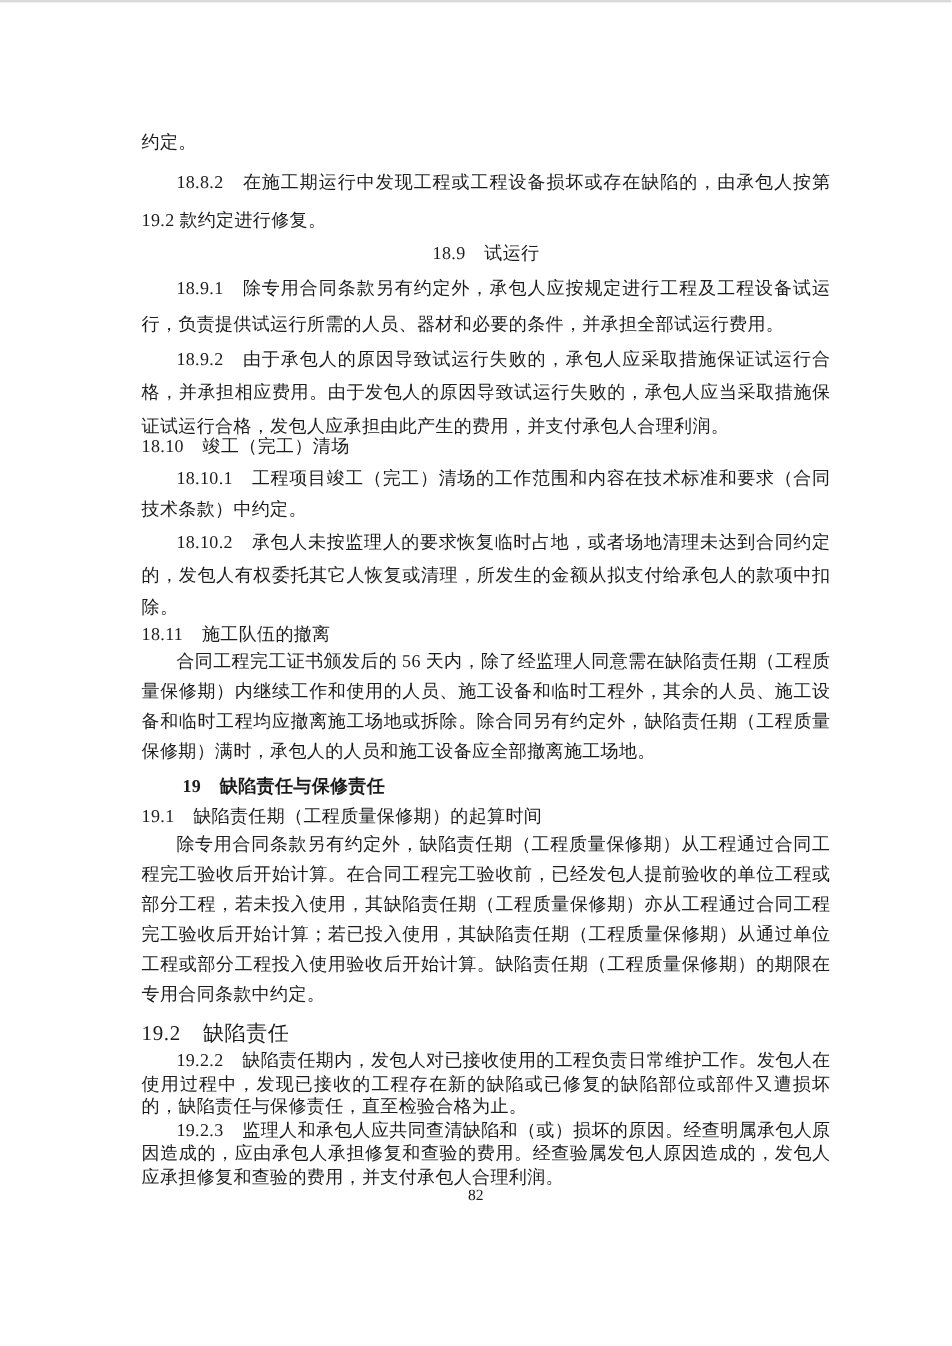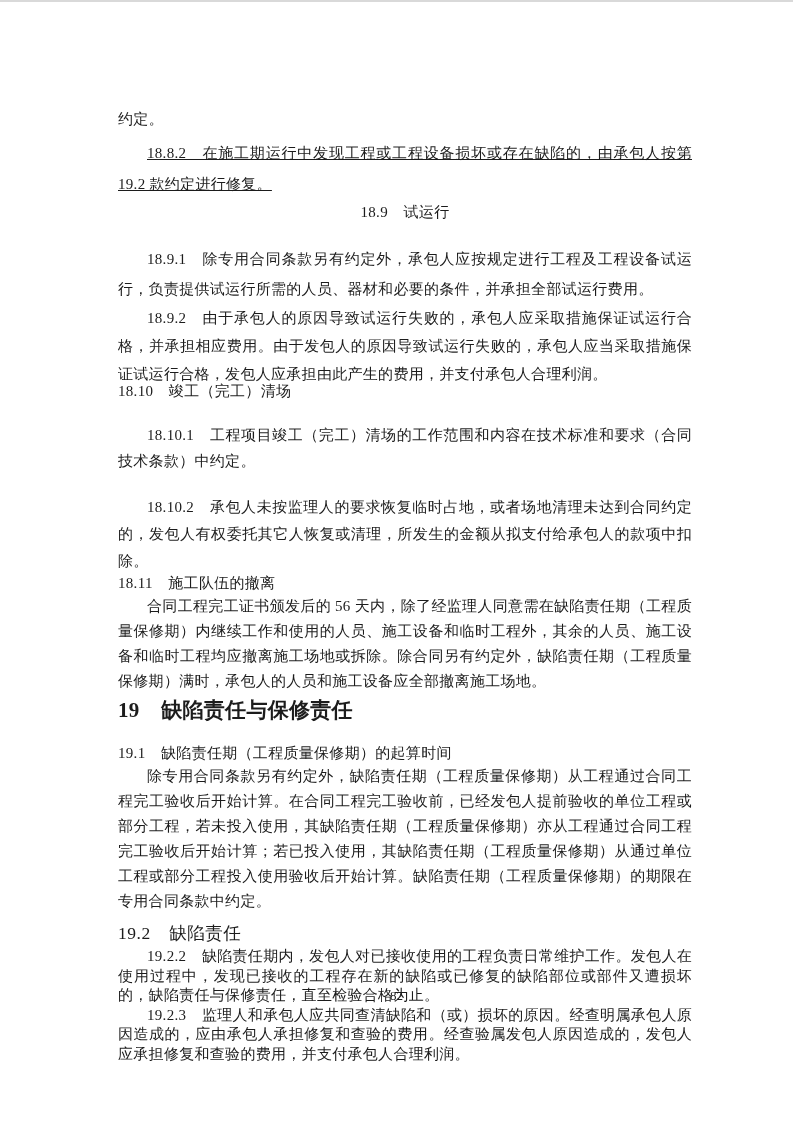--- a/index.html
+++ b/index.html
@@ -18,48 +18,49 @@
     border-top: 2px solid #d9d9d9;
     padding: 104px 101px 16px 118px;
     position: relative;
   }
   .blk {
     font-size: 15px;
     text-align: justify;
     letter-spacing: 0.3px;
   }
   .indent { text-indent: 29px; }
-  .lh31 { line-height: 31px; text-decoration: underline; }
+  .lh31 { line-height: 31px; }
   .lh30 { line-height: 30px; }
   .lh28 { line-height: 28px; }
   .lh27 { line-height: 27px; font-family: Liberation Serif, serif; }
   .lh26 { line-height: 26px; }
   .lh25 { line-height: 25px; }
   .lh20 { line-height: 19.5px; }
   .heading {
     font-size: 15px;
     text-align: left;
     line-height: 22px;
     letter-spacing: 0.3px;
   }
   .h-24 { line-height: 24px; text-align: center; }
   .chapter {
     font-weight: bold;
-    font-size: 21px;
+    font-size: 15px;
     line-height: 24px;
+    margin-left: 34px;
   }
   .sec-large {
     font-size: 17.5px;
     line-height: 28px;
     letter-spacing: 0.5px;
   }
   .mt6  { margin-top: 6px; }
   .mt5  { margin-top: 5px; }
   .mt4  { margin-top: 4px; }
-  .mt2  { margin-top: 20px; }
+  .mt2  { margin-top: 2px; }
   .mtn8 { margin-top: -8px; }
   .mtn3 { margin-top: -3px; }
   .footer {
     position: absolute;
     left: 0;
     top: 986px;
     width: 793px;
     text-align: center;
     font-size: 13px;
     line-height: 16px;

